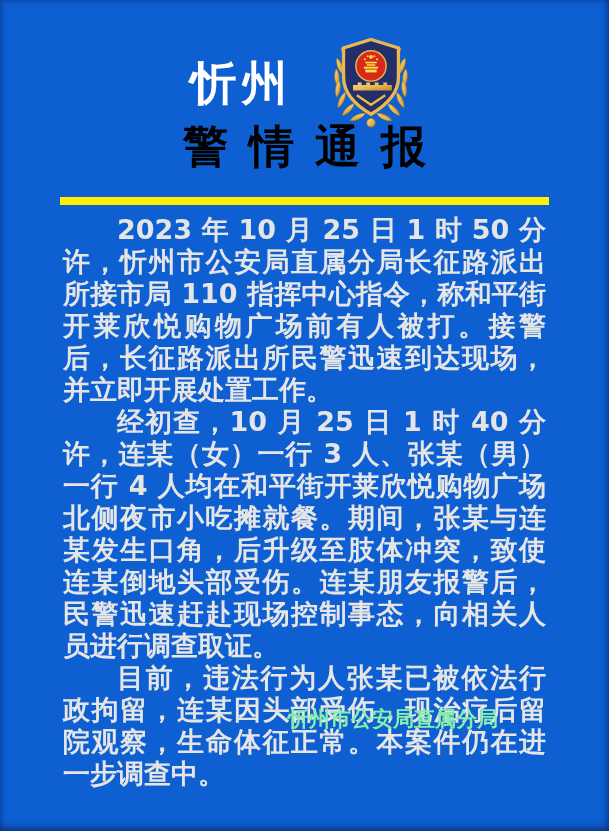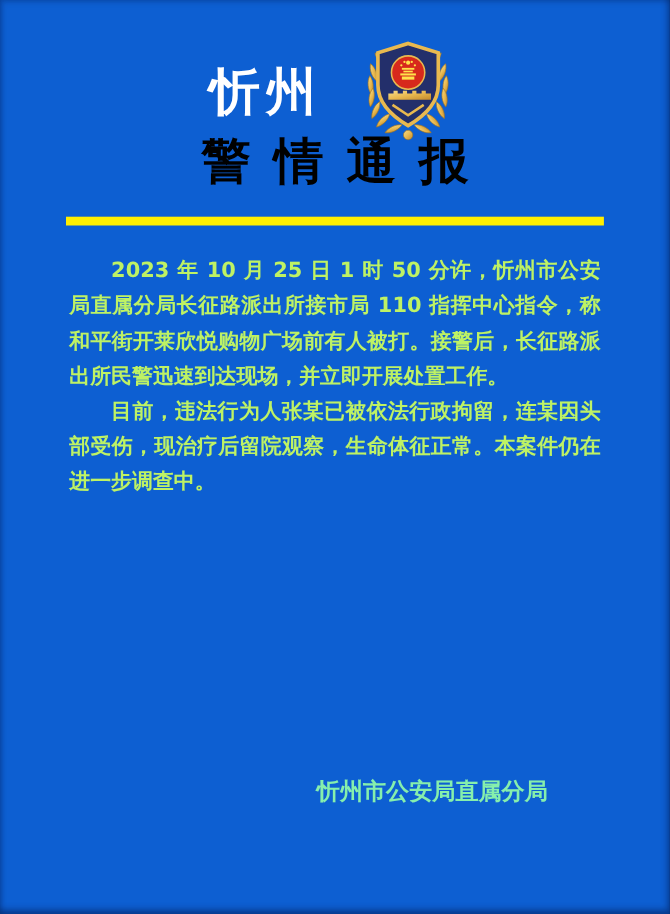--- a/index.html
+++ b/index.html
@@ -58,26 +58,25 @@
     left: 60px;
     width: 489px;
     height: 8px;
     background: #ffef00;
   }
   .body-text {
     position: absolute;
     top: 214px;
     left: 63px;
     width: 483px;
-    color: #bef264;
-    font-size: 19px;
+    color: #e5e5e5;
+    font-size: 27px;
     font-weight: bold;
     line-height: 32px;
     text-align: justify;
-    margin-top: 16px;
   }
   .body-text p { margin: 0; text-indent: 2em; }
   .signature {
     position: absolute;
     top: 702px;
     right: 102px;
     width: 228px;
     text-align: center;
     color: #86efac;
     font-size: 21px;
@@ -144,20 +143,21 @@
     </svg>
 
   </div>
 
   <h1 class="title">警情通报</h1>
 
   <div class="divider"></div>
 
   <div class="body-text">
     <p>2023 年 10 月 25 日 1 时 50 分许，忻州市公安局直属分局长征路派出所接市局 110 指挥中心指令，称和平街开莱欣悦购物广场前有人被打。接警后，长征路派出所民警迅速到达现场，并立即开展处置工作。</p>
+    <p>经初查，10 月 25 日 1 时 40 分许，连某（女）一行 3 人、张某（男）一行 4 人均在和平街开莱欣悦购物广场北侧夜市小吃摊就餐。期间，张某与连某发生口角，后升级至肢体冲突，致使连某倒地头部受伤。连某朋友报警后，民警迅速赶赴现场控制事态，向相关人员进行调查取证。</p>
     <p>目前，违法行为人张某已被依法行政拘留，连某因头部受伤，现治疗后留院观察，生命体征正常。本案件仍在进一步调查中。</p>
   </div>
 
   <div class="signature">
     <div>忻州市公安局直属分局</div>
   </div>
 
 </div>
 
 </body></html>

